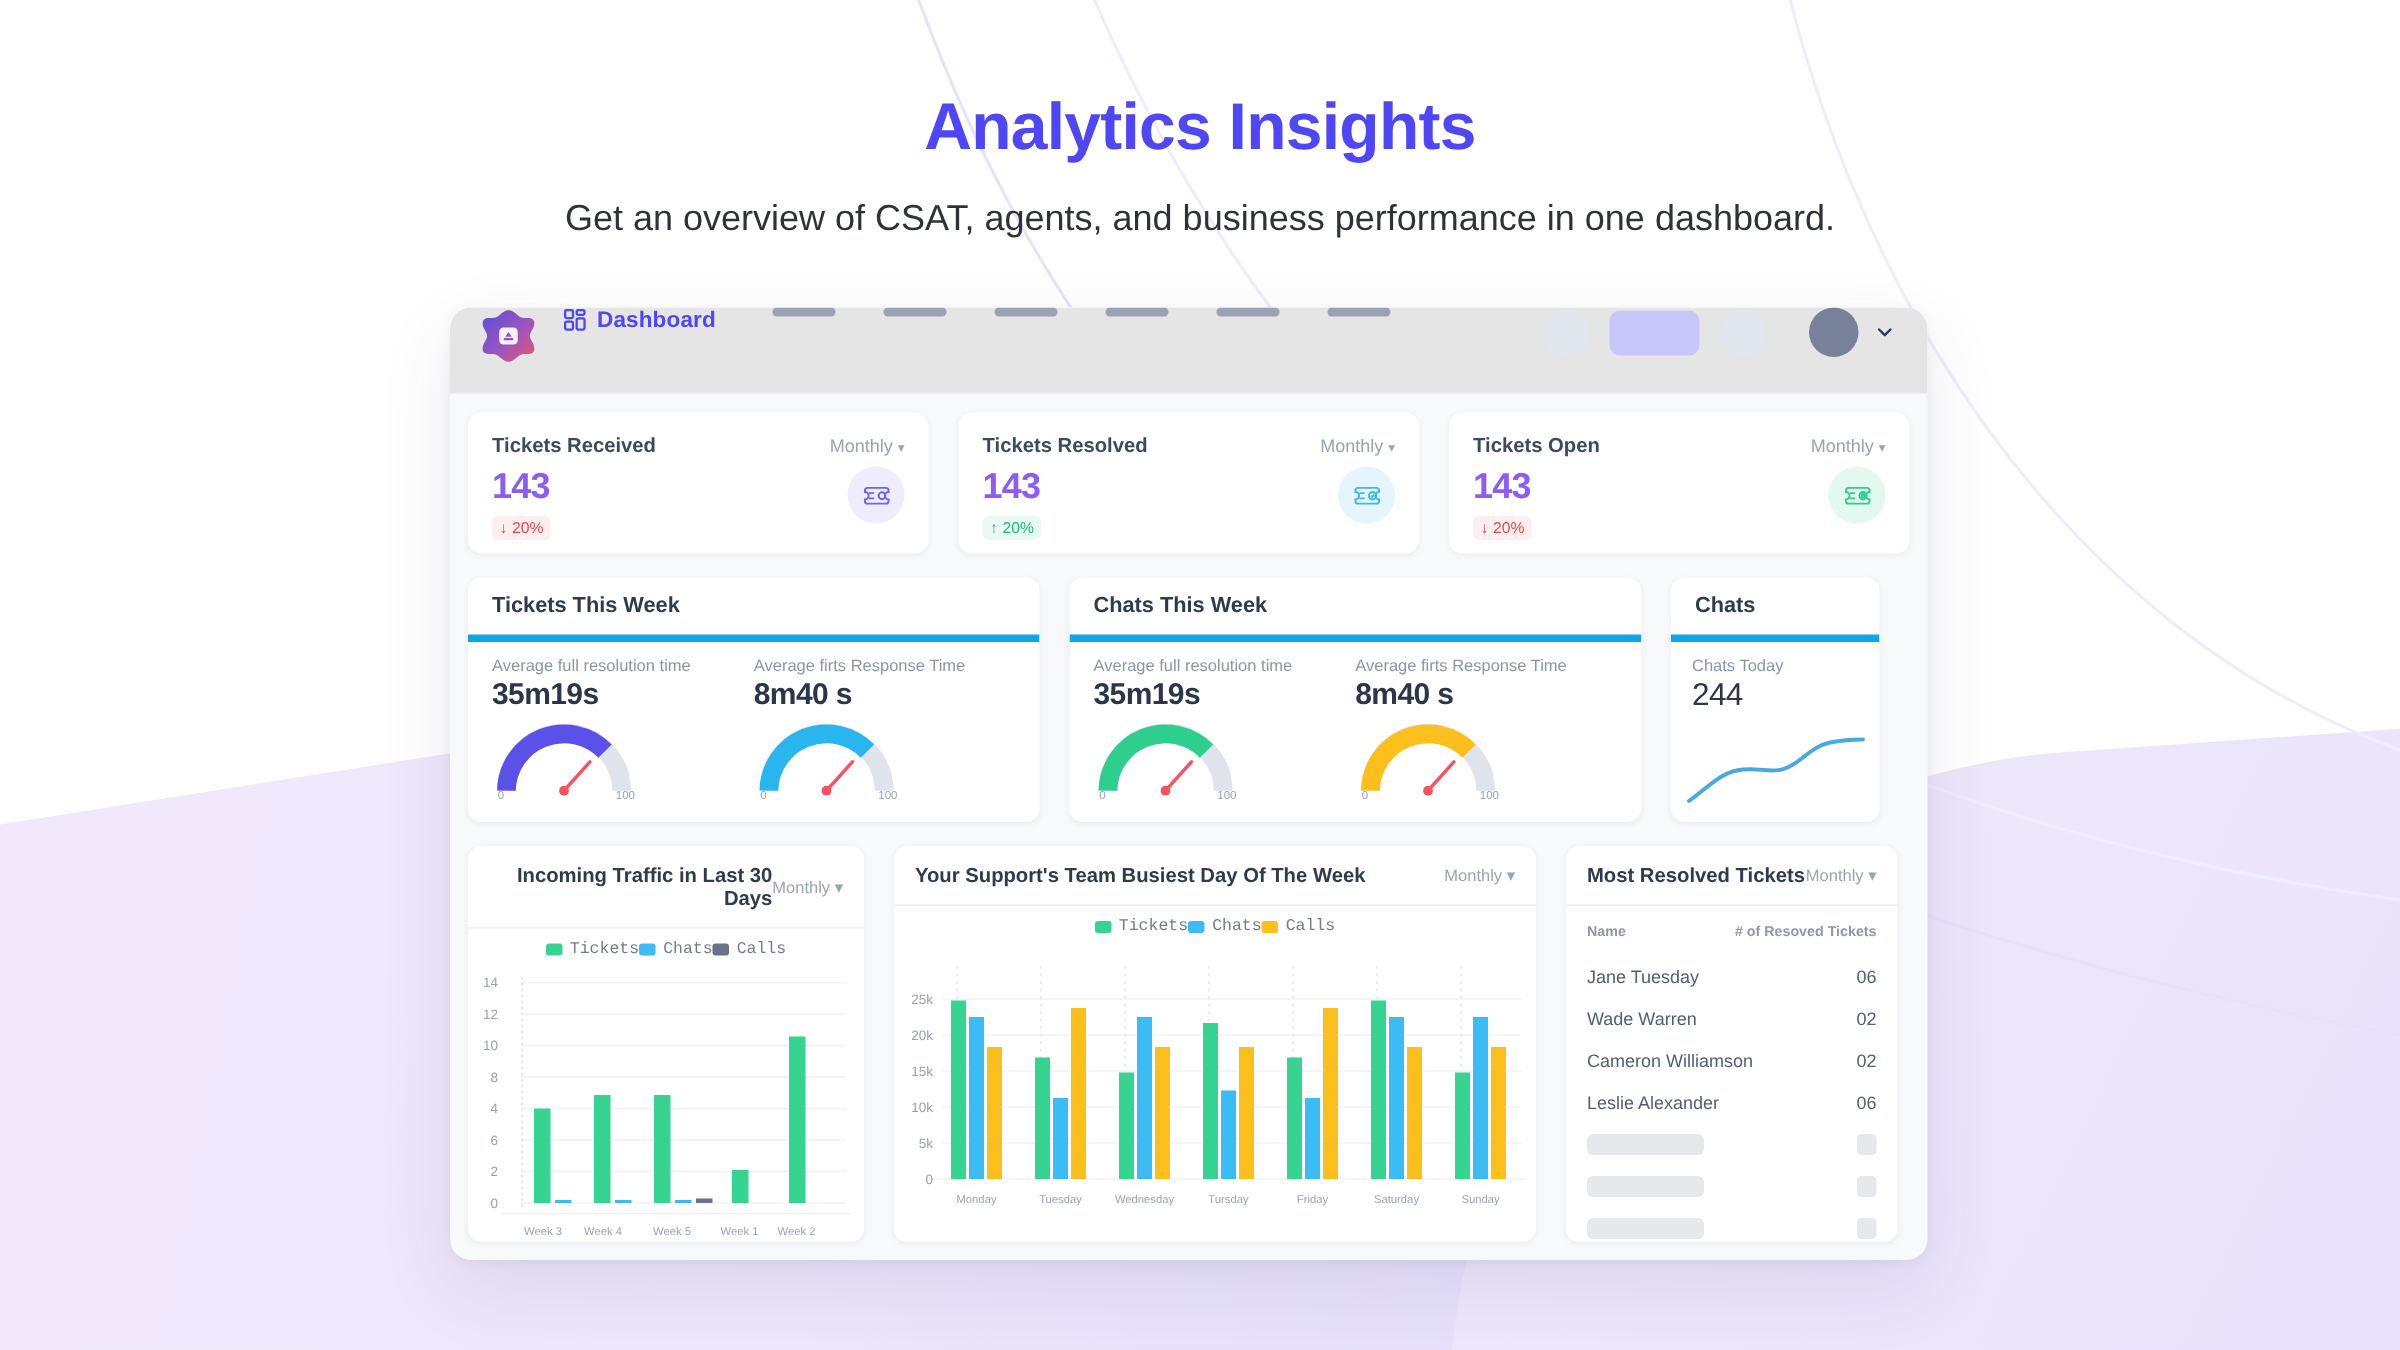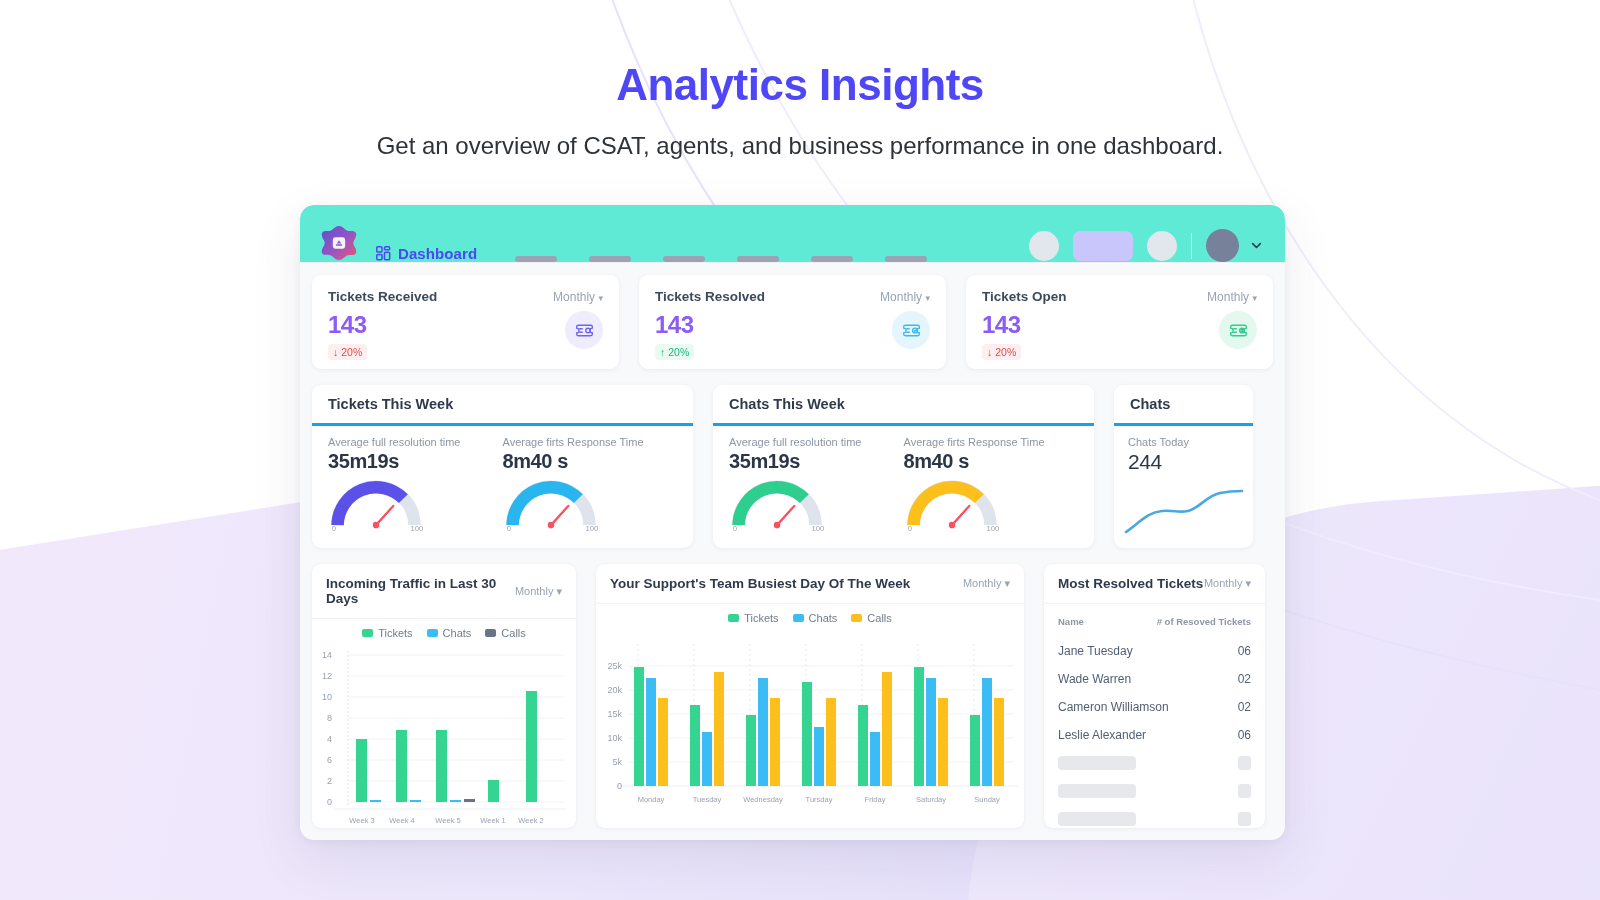--- a/index.html
+++ b/index.html
@@ -47,21 +47,21 @@
     width: 985px; height: 635px;
     background: #f8f9fb;
     border-radius: 14px;
     box-shadow: 0 18px 50px rgba(60,60,110,.10), 0 2px 8px rgba(60,60,110,.06);
     z-index: 6;
     overflow: hidden;
   }
 
   
   .topbar {
-    height: 58px; background: #5eead4; display: flex; align-items: flex-end;
+    height: 58px; background: #e5e5e5; display: flex; align-items: flex-start;
     padding: 0 22px 0 20px; border-radius: 14px 14px 0 0;
     border-bottom: 1px solid #f0f1f5;
   }
   .logo { width: 38px; height: 38px; flex: 0 0 38px; }
   .nav-dash { display:flex; align-items:center; gap:7px; margin-left:18px; }
   .nav-dash .lbl { color:#4f46f5; font-size:15px; font-weight:700; letter-spacing:.1px;}
   .nav-pills { display: flex; align-items: center; gap: 32px; margin-left: 38px; }
   .pill { width: 42px; height: 6px; border-radius: 3px; background: #9aa2b4; }
   .topbar-right { margin-left: auto; display: flex; align-items: center; gap: 14px; }
   .circ { width: 30px; height: 30px; border-radius: 50%; background: #e2e7ee; }
@@ -90,41 +90,41 @@
   .kpi-ico {
     position: absolute; right: 16px; top: 36px;
     width: 38px; height: 38px; border-radius: 50%;
     display: flex; align-items: center; justify-content: center;
   }
 
   
   .mid-row { display: flex; gap: 20px; margin-top: 16px; }
   .mid-big { width: 381px; height: 163px; overflow:hidden; }
   .mid-small { width: 139px; height: 163px; overflow:hidden; }
-  .card-head { padding: 11px 16px; border-bottom: 3px solid #0ea5e9; }
+  .card-head { padding: 11px 16px; border-bottom: 5px solid #0ea5e9; }
   .card-head h3 { font-size: 14.5px; font-weight: 700; color: #2f3b4d; }
   .metrics { display: flex; padding: 10px 16px 0 16px; }
   .metric { flex: 1; }
   .metric .lbl { font-size: 11px; color: #8c95a4; }
   .metric .val { margin-top: 2px; font-size: 20px; font-weight: 700; color: #2b3648; letter-spacing:-.4px;}
   .gauges { display: flex; padding: 0 16px; margin-top: 2px; }
   .gauge-wrap { flex: 1; display:flex; justify-content:flex-start; }
   .spark { padding: 8px 6px 0 8px; }
 
   
   .bot-row { display: flex; gap: 20px; margin-top: 16px; }
-  .bot-a { width: 264px; height: 264px; }
+  .bot-a { width: 264px; height: 264px; text-align: right; }
   .bot-b { width: 428px; height: 264px; }
   .bot-c { width: 221px; height: 264px; }
   .bot-head { display:flex; align-items:center; justify-content:space-between;
               padding: 12px 14px; border-bottom: 1px solid #f0f1f5; }
   .bot-head h3 { font-size: 13.5px; font-weight: 700; color: #2f3b4d; }
   .bot-head .per { font-size: 11px; color: #9aa3b2; white-space: nowrap;}
 
-  .legend { display: flex; justify-content: center; gap: 14px; padding: 8px 0 2px 0;}
+  .legend { display: flex; justify-content: center; gap: 0; padding: 8px 0 2px 0; font-family: Liberation Mono, monospace;}
   .legend .it { display: flex; align-items: center; gap: 5px; font-size: 11px; color: #737c8b; }
   .legend .sw { width: 11px; height: 8px; border-radius: 2px; }
 
   
   .tbl { padding: 12px 14px 0 14px; }
   .tbl-head { display:flex; justify-content:space-between; padding-bottom: 10px; }
   .tbl-head span { font-size: 9.5px; color:#8e97a6; font-weight:700; }
   .tbl-row { display:flex; justify-content:space-between; align-items:center; padding: 7px 0; }
   .tbl-row .nm { font-size: 12px; color:#515f74; }
   .tbl-row .ct { font-size: 12px; color:#515f74; }

